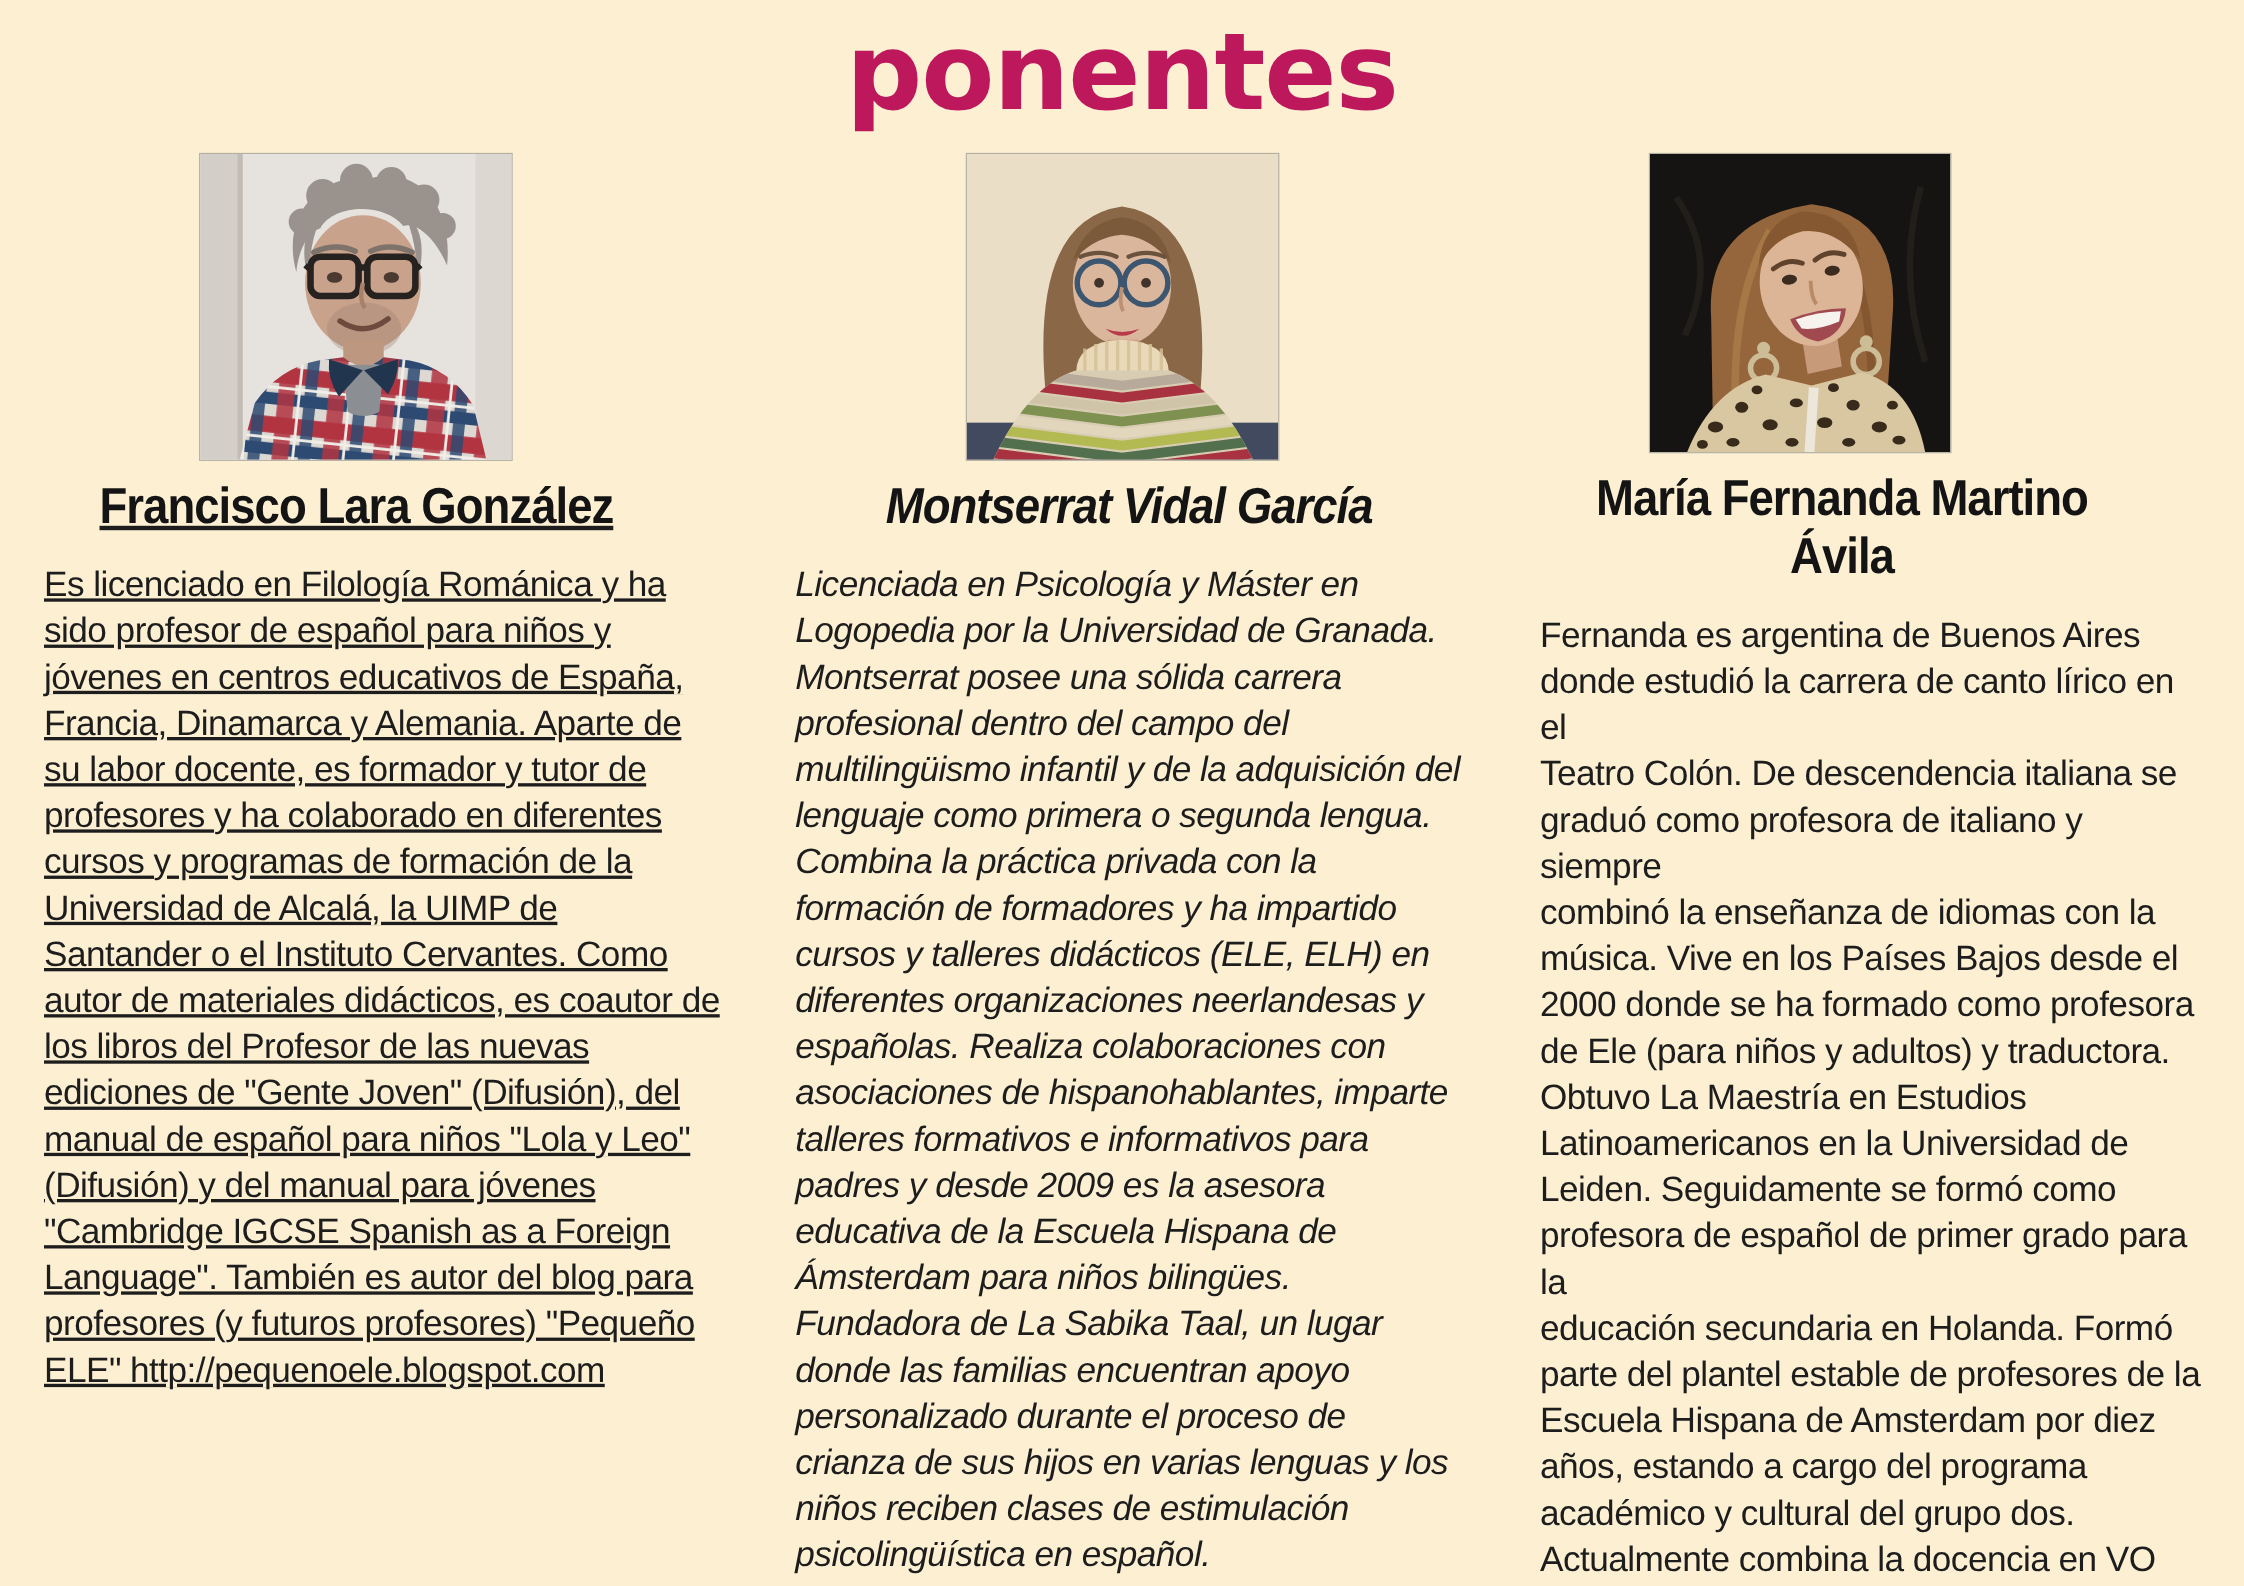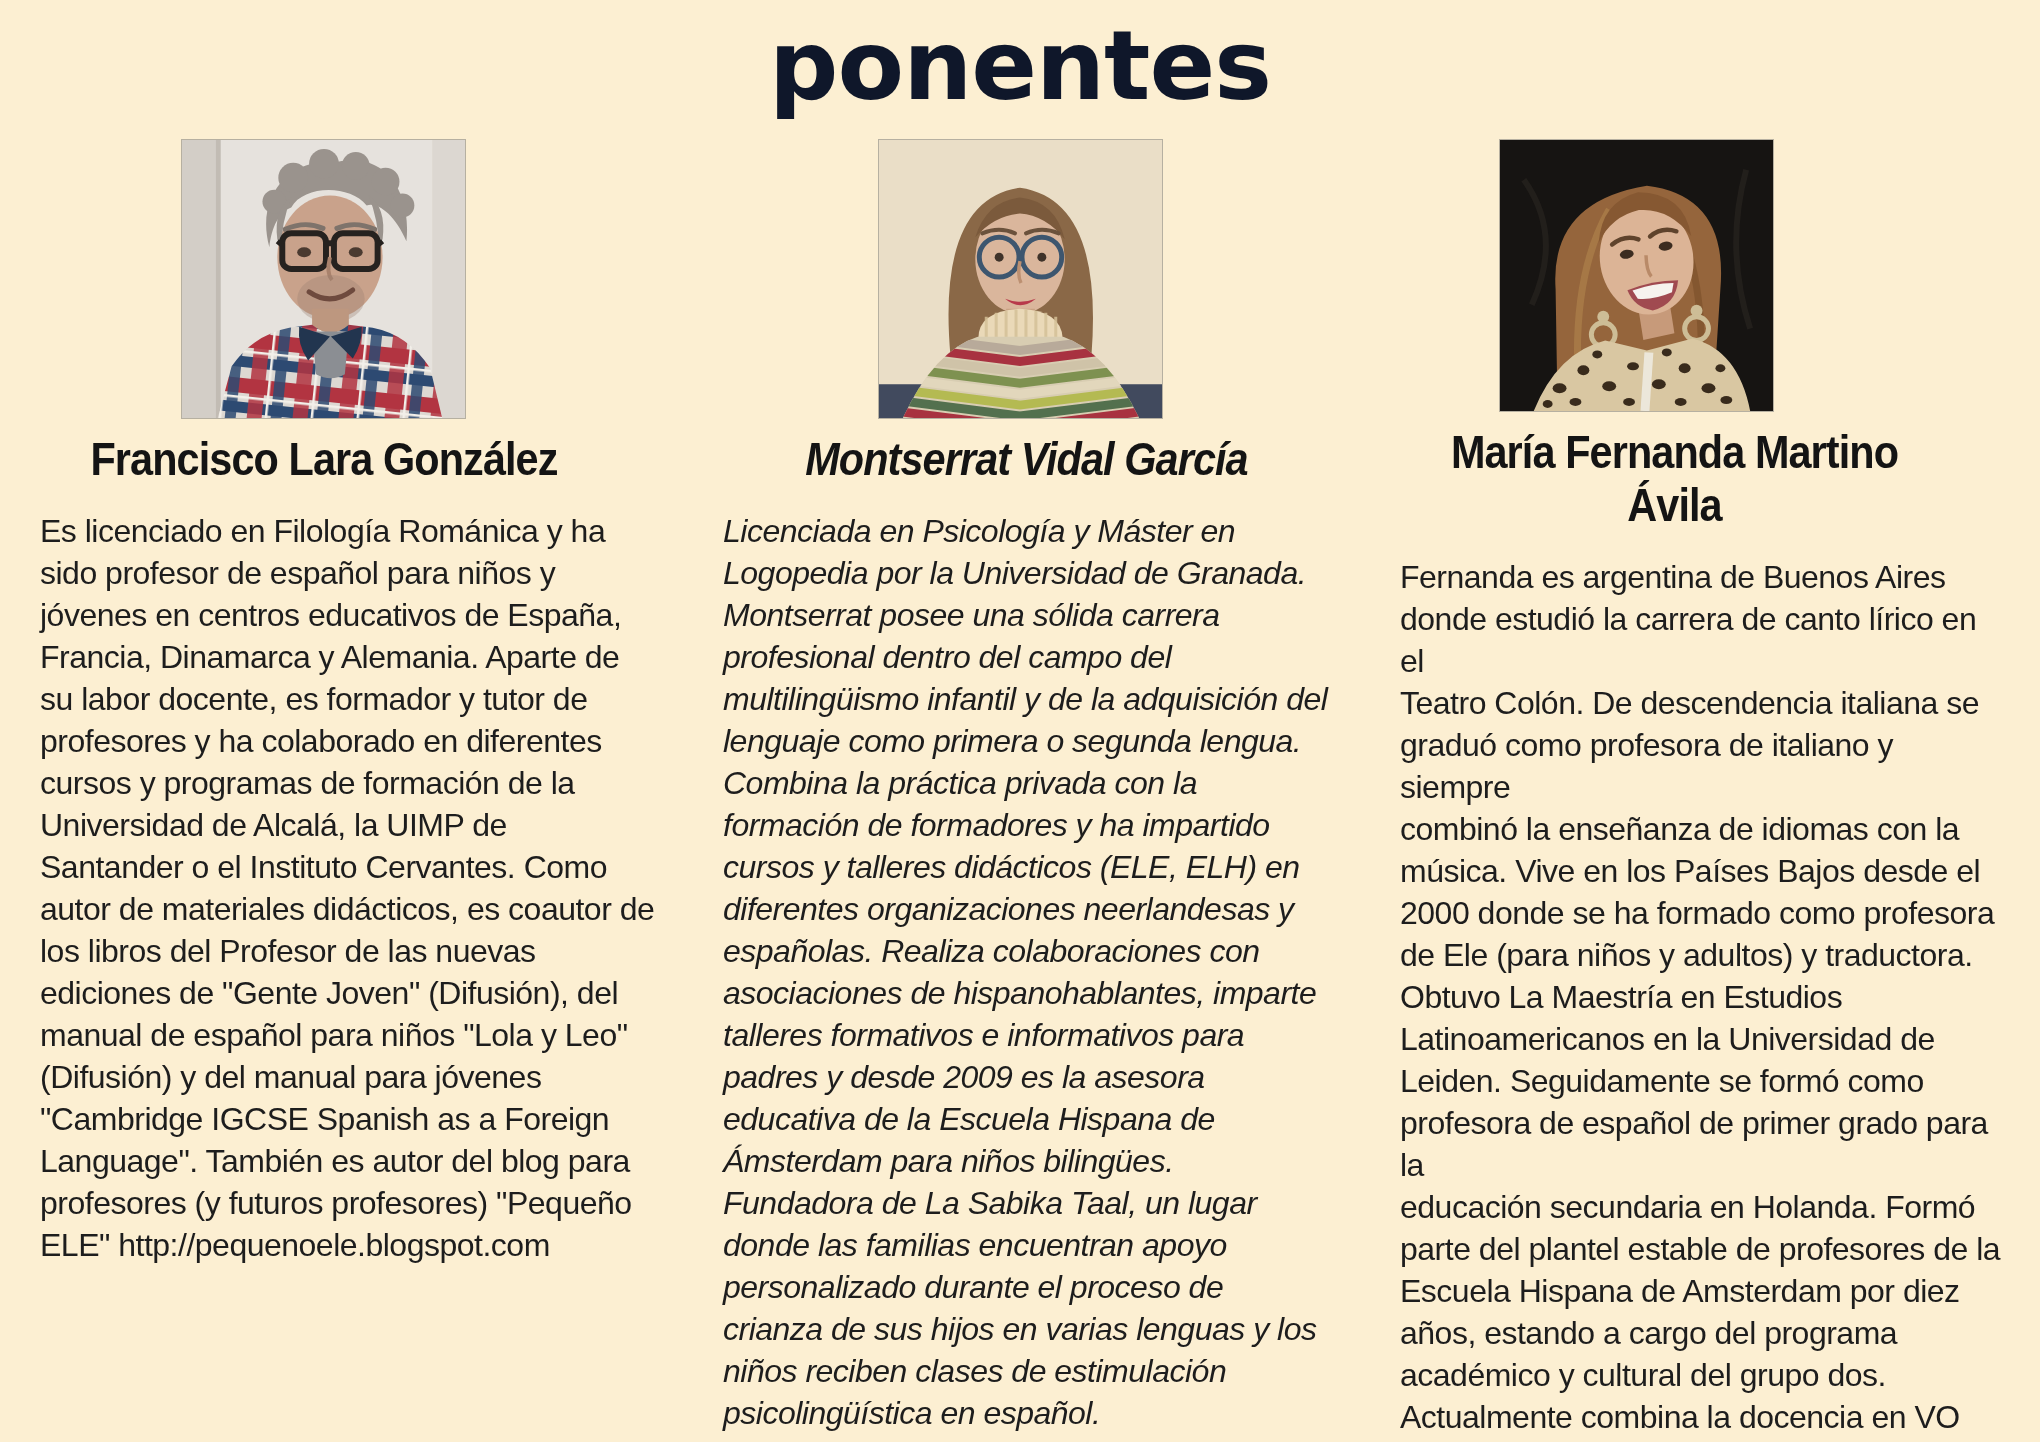--- a/index.html
+++ b/index.html
@@ -9,21 +9,21 @@
     font-family:"Liberation Sans","DejaVu Sans",sans-serif;
   }
   .page-title{
     margin:14px 0 0;text-align:center;
     font-family:"DejaVu Sans",sans-serif;
     font-size:97px;font-weight:bold;letter-spacing:-1px;line-height:1.08;
     color:#0b0b0b;
   }
   .columns{display:flex;align-items:flex-start;margin:20px 0 0 40px;}
   .col{flex:none;}
-  .col1{width:620px;margin-right:63px;}
+  .col1{width:620px;margin-right:63px;text-decoration:underline;}
   .col2{width:607px;margin-right:70px;font-style:italic;}
   .col3{width:605px;}
   .photo{
     box-sizing:border-box;border:1px solid #b6b0a1;background:#ddd;
     width:285px;height:280px;
   }
   .photo svg{display:block;width:100%;height:100%;}
   .photo1{margin-left:141px;}
   .photo2{margin-left:155px;}
   .photo3{margin-left:99px;width:275px;height:273px;}
@@ -37,21 +37,21 @@
   .bio{
     margin:24px 0 0;
     font-size:32px;line-height:42px;letter-spacing:-0.5px;
     white-space:pre-line;color:#1d1d1d;
   }
 </style>
 </head>
 <body style="background: rgb(252, 239, 210);">
 
 <main>
-  <h1 class="page-title" style="color: #0f172a;">ponentes</h1>
+  <h1 class="page-title" style="color: #be185d;">ponentes</h1>
 
   <section class="columns">
 
     <article class="col col1">
       <div class="photo photo1">
         <svg viewBox="0 0 285 280" preserveAspectRatio="none">
           <defs>
             <pattern id="plaid1" width="46" height="46" patternUnits="userSpaceOnUse" patternTransform="rotate(6 0 0)">
               <rect width="46" height="46" fill="#ddd8d2"></rect>
               <rect y="2" width="46" height="15" fill="#b23441"></rect>

